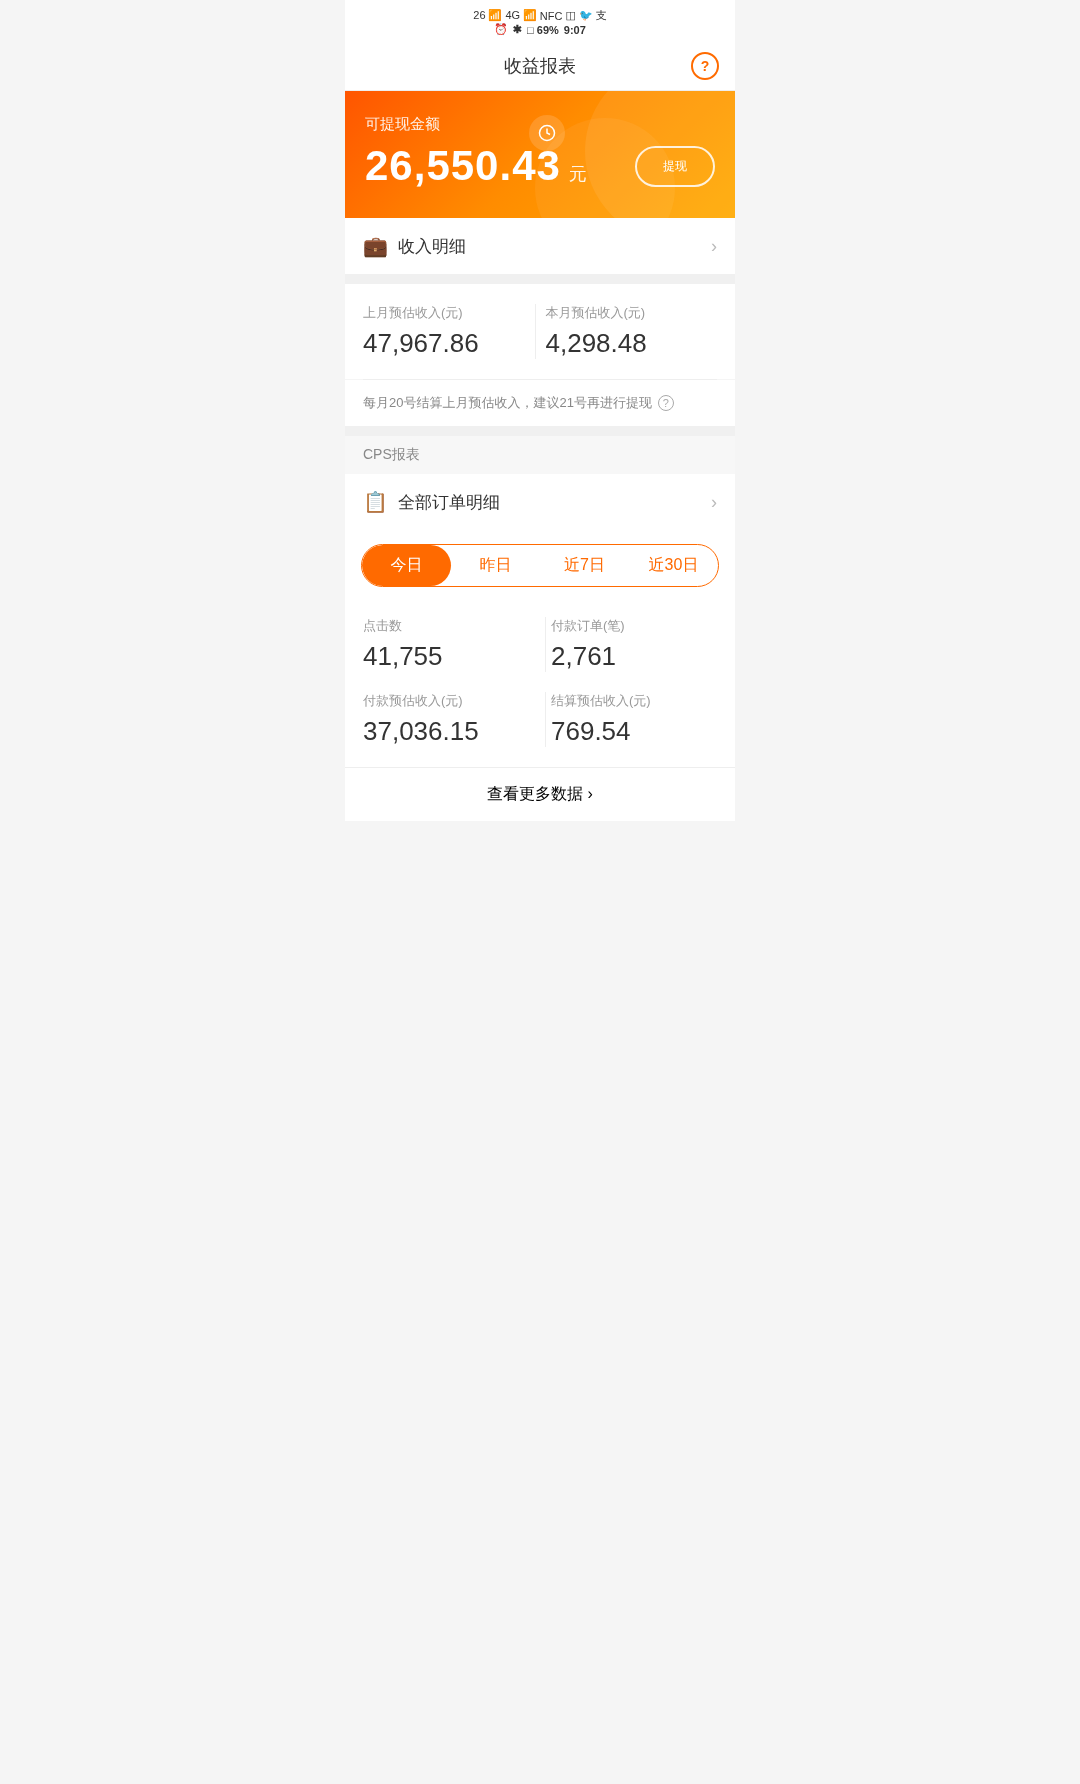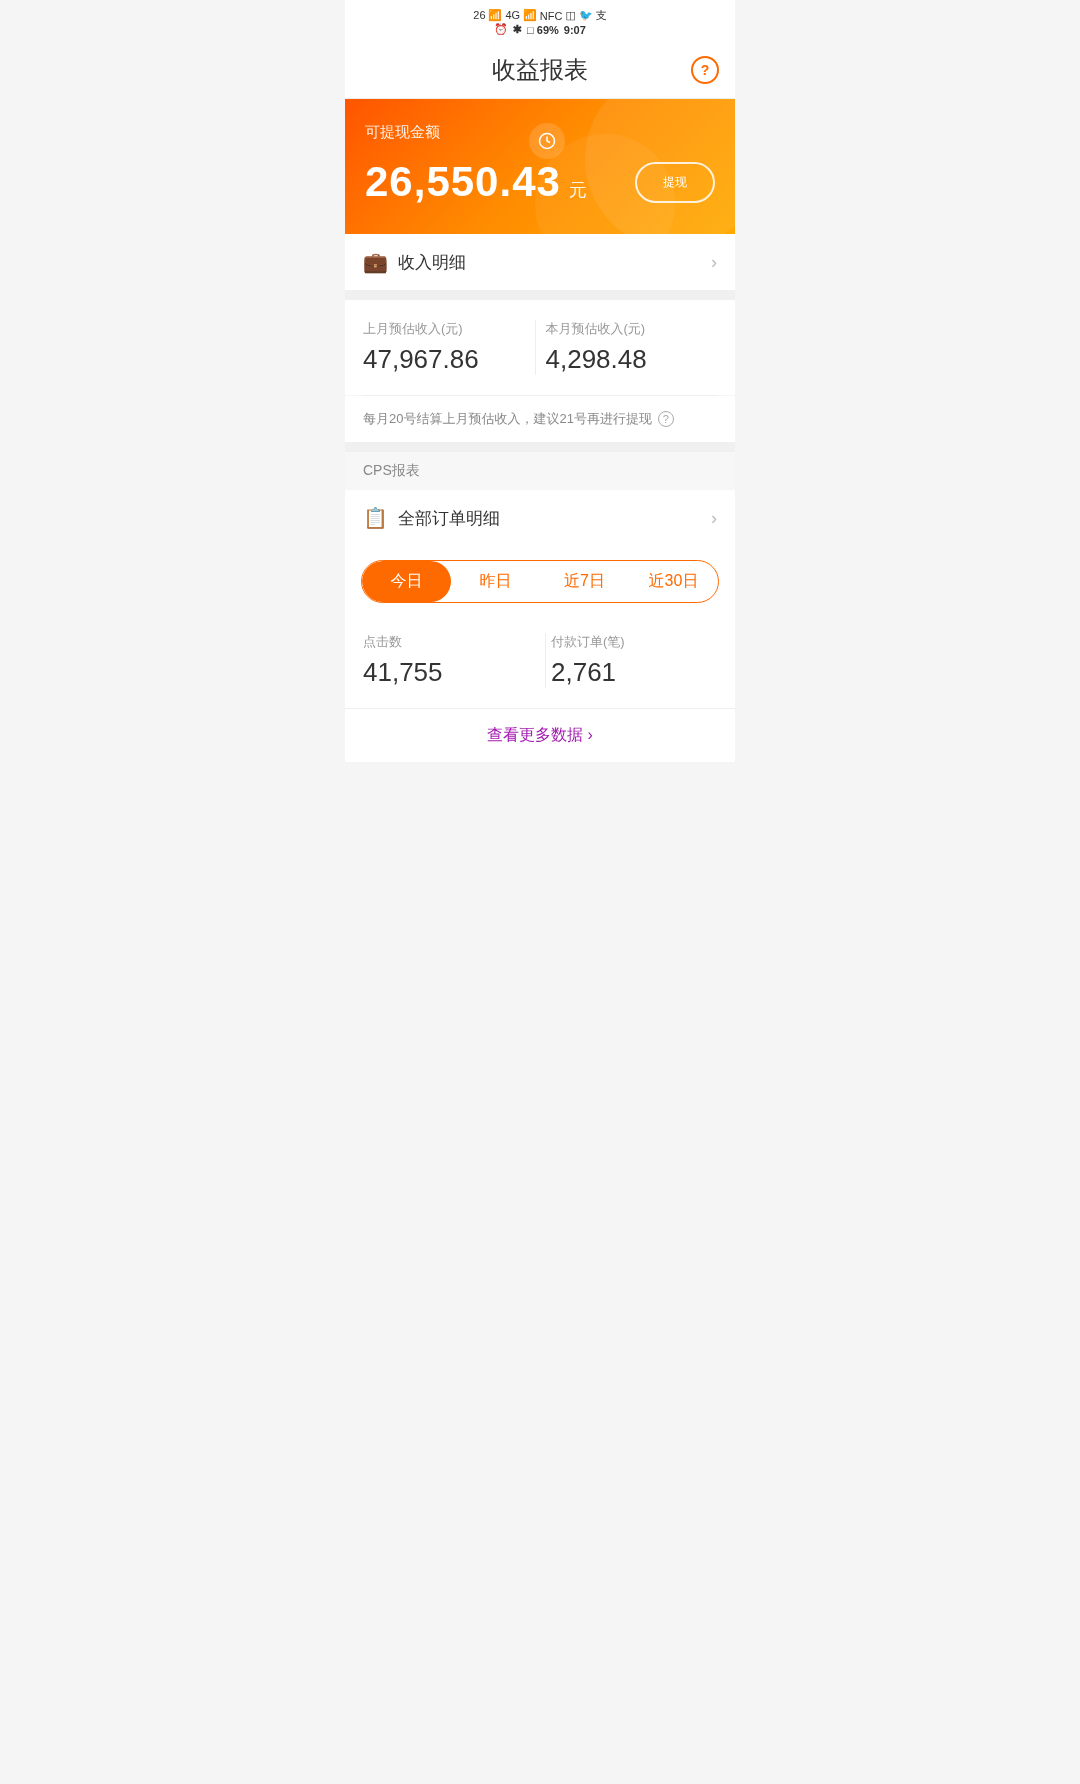--- a/index.html
+++ b/index.html
@@ -32,21 +32,21 @@
     .nav-bar {
       background: #fff;
       display: flex;
       align-items: center;
       justify-content: center;
       padding: 12px 16px;
       position: relative;
       border-bottom: 1px solid #eee;
     }
     .nav-title {
-      font-size: 24px;
+      font-size: 18px;
       font-weight: 500;
       color: #333;
     }
     .nav-help {
       position: absolute;
       right: 16px;
       width: 28px;
       height: 28px;
       border: 2px solid #ff6b00;
       border-radius: 50%;
@@ -82,21 +82,21 @@
       right: 60px;
       bottom: -40px;
       width: 140px;
       height: 140px;
       background: rgba(255,255,255,0.06);
       border-radius: 50%;
     }
     .hero-label {
       color: rgba(255,255,255,0.9);
       font-size: 15px;
-      margin-bottom: 16px;
+      margin-bottom: 8px;
     }
     .hero-amount-row {
       display: flex;
       align-items: center;
       justify-content: space-between;
     }
     .hero-amount {
       color: #fff;
       font-size: 42px;
       font-weight: bold;
@@ -287,21 +287,21 @@
     }
 
     
     .more-data-row {
       background: #fff;
       text-align: center;
       padding: 16px;
       border-top: 1px solid #eee;
     }
     .more-data-link {
-      color: #a21caf;
+      color: #000000;
       font-size: 16px;
       cursor: pointer;
       display: inline-flex;
       align-items: center;
       gap: 4px;
     }
   </style>
 </head>
 <body>
 
@@ -394,17 +394,27 @@
   <div class="stats-grid-row">
     <div class="stats-grid-col">
       <div class="stats-grid-label">点击数</div>
       <div class="stats-grid-value">41,755</div>
     </div>
     <div class="stats-grid-col">
       <div class="stats-grid-label">付款订单(笔)</div>
       <div class="stats-grid-value">2,761</div>
     </div>
   </div>
+  <div class="stats-grid-row">
+    <div class="stats-grid-col">
+      <div class="stats-grid-label">付款预估收入(元)</div>
+      <div class="stats-grid-value">37,036.15</div>
+    </div>
+    <div class="stats-grid-col">
+      <div class="stats-grid-label">结算预估收入(元)</div>
+      <div class="stats-grid-value">769.54</div>
+    </div>
+  </div>
 </div>
 
 <div class="more-data-row">
   <span class="more-data-link">查看更多数据 ›</span>
 </div>
 
 </body></html>

